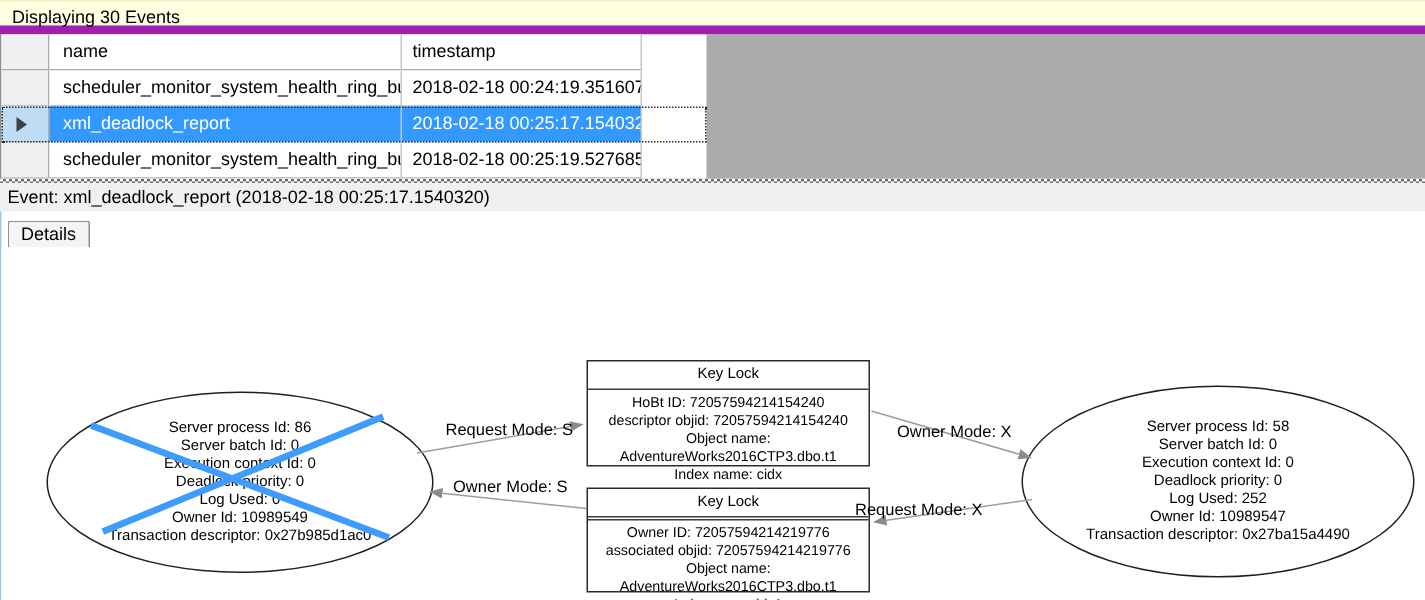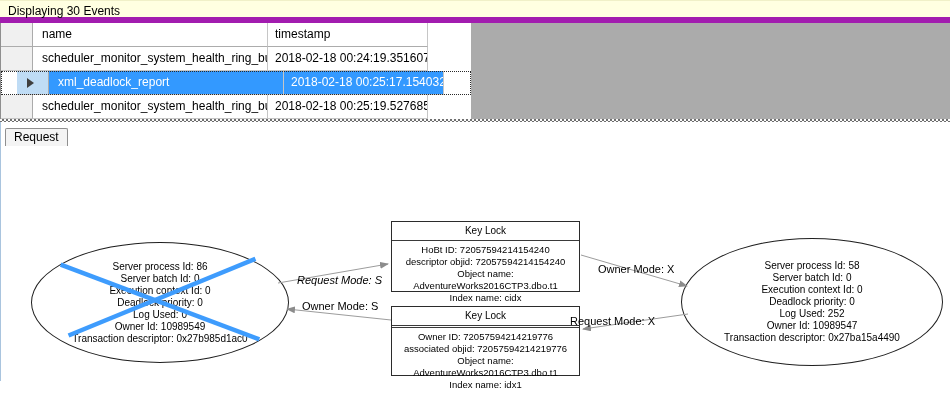--- a/index.html
+++ b/index.html
@@ -19,21 +19,21 @@
   .grid-row { display:flex; height:24px; }
   .cell {
     font-size:12px; line-height:23px; background:#fff;
     border-right:1px solid #C6C6C6; border-bottom:1px solid #C6C6C6;
     overflow:hidden; white-space:nowrap;
   }
   .gutter { width:32px; background:#F0F0F0; border-right:1px solid #ABABAB; display:flex; align-items:center; }
   .col-name { width:235px; padding-left:9px; }
   .col-ts { width:160px; padding-left:7px; }
   .header-row .cell { border-bottom:1px solid #ACACAC; }
-  .grid-row.selected { outline:1px dotted #2A2A2A; outline-offset:-1px;padding-left:16px; }
+  .grid-row.selected { outline:1px dotted #2A2A2A; outline-offset:-1px; }
   .grid-row.selected .col-name, .grid-row.selected .col-ts { background:#3399FF; color:#fff; }
   .grid-row.selected .gutter { background:#BFDCF5; }
   .row-arrow {
     width:0; height:0; margin-left:10px;
     border-left:7px solid #3F3F3F; border-top:5px solid transparent; border-bottom:5px solid transparent;
   }
   
   .splitter { height:3px; background: repeating-conic-gradient(#6F6F6F 0% 25%, #FBFBFB 0% 50%) 0 0 / 4px 4px; }
   
   .event-bar { height:19px; background:#F0F0F0; font-size:12px; line-height:19px; padding-left:5px; }
@@ -93,24 +93,25 @@
       <div class="grid-row">
         <div class="cell gutter"></div>
         <div class="cell col-name">scheduler_monitor_system_health_ring_buffer_recorded</div>
         <div class="cell col-ts">2018-02-18 00:25:19.5276859</div>
       </div>
     </div>
   </div>
 
   <div class="splitter"></div>
 
+  <div class="event-bar">Event: xml_deadlock_report (2018-02-18 00:25:17.1540320)</div>
 
   <div class="panel">
     <div class="tabs">
-      <div class="tab">Request</div>
+      <div class="tab">Details</div>
     </div>
 
     <div class="graph">
 
       <div class="process-node process-left">
         <div>Server process Id: 86</div>
         <div>Server batch Id: 0</div>
         <div>Execution context Id: 0</div>
         <div>Deadlock priority: 0</div>
         <div>Log Used: 0</div>
@@ -145,21 +146,21 @@
       <div class="lock-box lock-bottom">
         <div class="lock-title">Key Lock</div>
         <div class="lock-body">
           <div>Owner ID: 72057594214219776</div>
           <div>associated objid: 72057594214219776</div>
           <div>Object name: AdventureWorks2016CTP3.dbo.t1</div>
           <div>Index name: idx1</div>
         </div>
       </div>
 
-      <div class="edge-label" style="left:296px; top:128px;font-style:italic;">Request Mode: S</div>
+      <div class="edge-label" style="left:296px; top:116px;">Request Mode: S</div>
       <div class="edge-label" style="left:301px; top:154px;">Owner Mode: S</div>
       <div class="edge-label" style="left:597px; top:117px;">Owner Mode: X</div>
       <div class="edge-label" style="left:569px; top:169px;">Request Mode: X</div>
 
       <svg class="edges-svg" width="950" height="235">
         <defs>
           <marker id="ah" markerWidth="9" markerHeight="7" refX="8" refY="3.5" orient="auto">
             <path d="M0,0 L9,3.5 L0,7 z" fill="#8C8C8C"></path>
           </marker>
         </defs>

